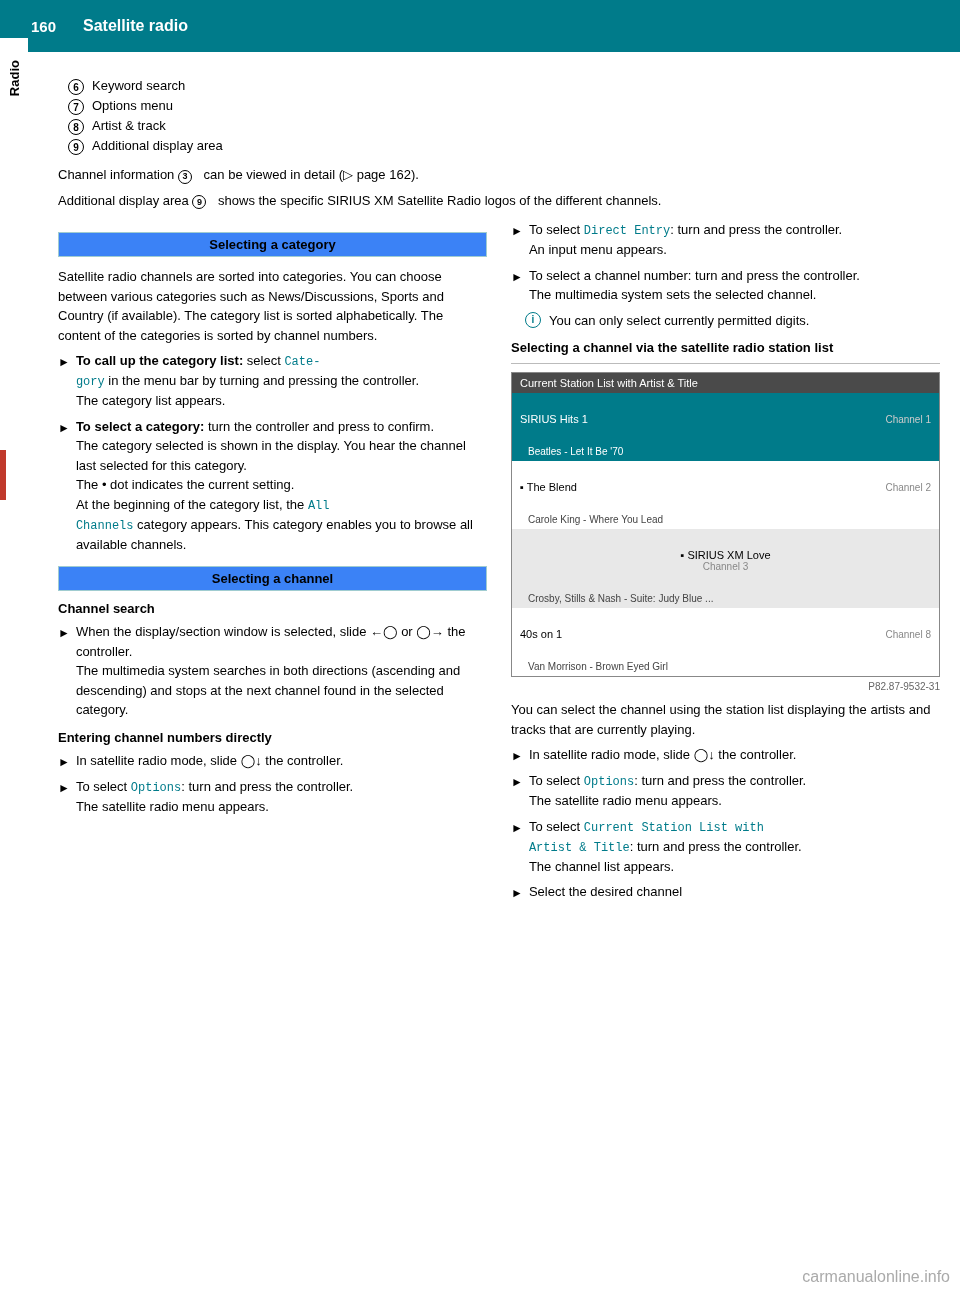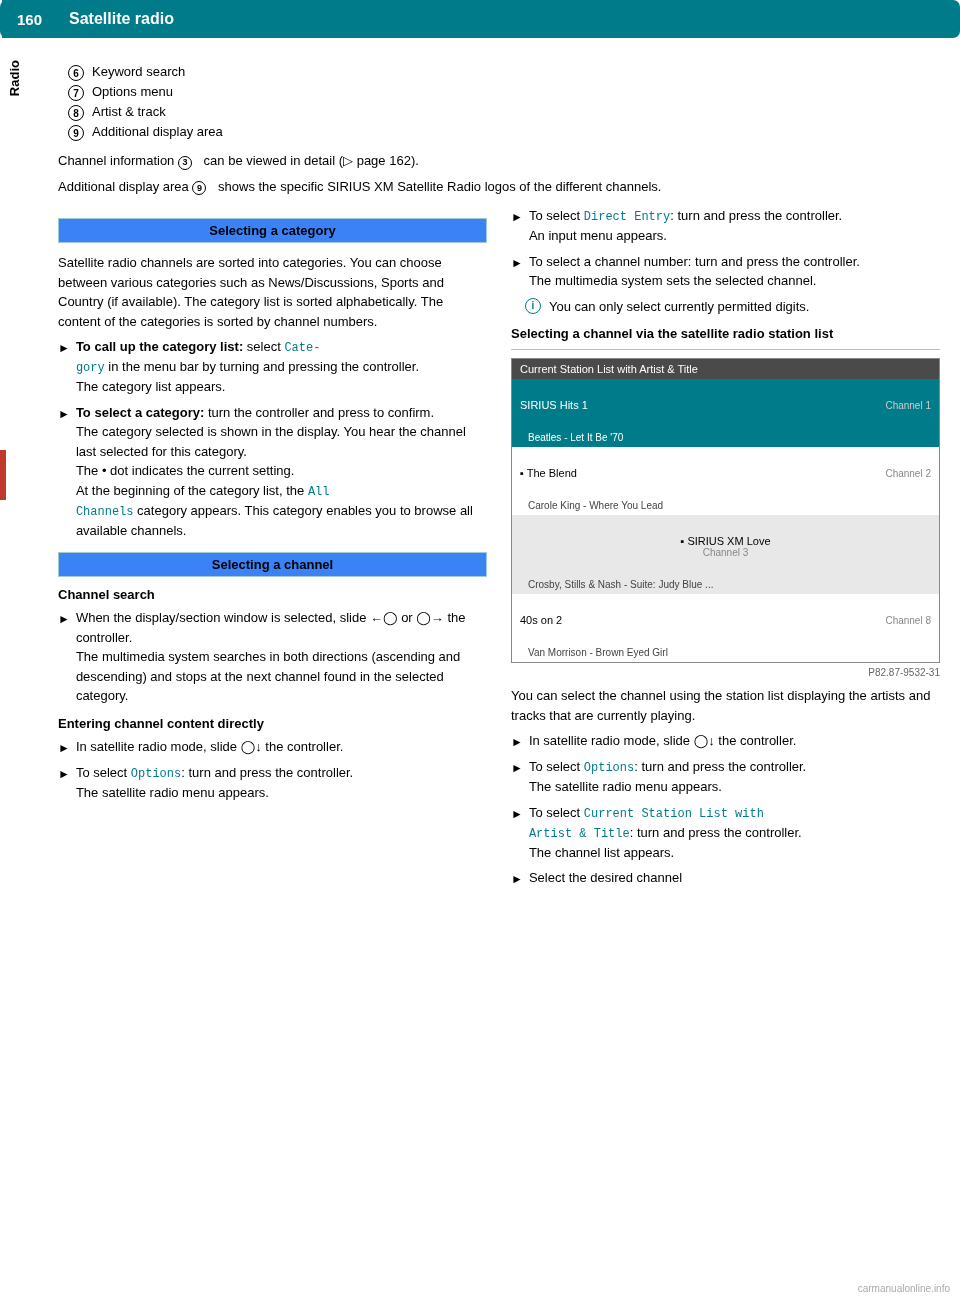--- a/index.html
+++ b/index.html
@@ -10,23 +10,22 @@
       width: 960px;
       min-height: 1302px;
       position: relative;
     }
 
     
     .header-bar {
       background: #007b8a;
       display: flex;
       align-items: center;
-      height: 38px;
-      padding: 0 0 0 2px;
-      border-radius: 7px;
+      height: 52px;
+      padding: 0 0 0 16px;
     }
     .page-number-box {
       background: #007b8a;
       color: #fff;
       font-weight: bold;
       font-size: 15px;
       width: 55px;
       height: 38px;
       display: flex;
       align-items: center;
@@ -255,23 +254,23 @@
       font-size: 13px;
       margin-top: 10px;
       margin-bottom: 6px;
     }
 
     
     b { font-weight: bold; }
 
     .watermark {
       position: absolute;
-      bottom: 8px;
+      bottom: 16px;
       right: 10px;
-      font-size: 10px;
+      font-size: 16px;
       color: #aaa;
     }
   </style>
 </head>
 <body>
 
 <div class="header-bar">
   <div class="page-number-box">160</div>
   <span class="header-title">Satellite radio</span>
 </div>
@@ -340,21 +339,21 @@
       <div class="subsection-title">Channel search</div>
 
       <div class="bullet-item">
         <span class="bullet-arrow">►</span>
         <span class="bullet-text">
           When the display/section window is selected, slide ←◯ or ◯→ the controller.<br>
           The multimedia system searches in both directions (ascending and descending) and stops at the next channel found in the selected category.
         </span>
       </div>
 
-      <div class="subsection-title">Entering channel content directly</div>
+      <div class="subsection-title">Entering channel numbers directly</div>
 
       <div class="bullet-item">
         <span class="bullet-arrow">►</span>
         <span class="bullet-text">
           In satellite radio mode, slide ◯↓ the controller.
         </span>
       </div>
 
       <div class="bullet-item">
         <span class="bullet-arrow">►</span>
@@ -407,21 +406,21 @@
         </div>
         <div class="station-track" style="background:#fff;">Carole King - Where You Lead</div>
 
         <div class="station-row alt">
           <span>▪ SIRIUS XM Love</span>
           <span class="station-channel">Channel 3</span>
         </div>
         <div class="station-track" style="background:#e8e8e8;">Crosby, Stills &amp; Nash - Suite: Judy Blue ...</div>
 
         <div class="station-row" style="background:#fff;">
-          <span>40s on 2</span>
+          <span>40s on 1</span>
           <span class="station-channel">Channel 8</span>
         </div>
         <div class="station-track" style="background:#fff;">Van Morrison - Brown Eyed Girl</div>
       </div>
       <div class="figure-caption">P82.87-9532-31</div>
 
       <p class="info-text" style="margin-top:8px;">You can select the channel using the station list displaying the artists and tracks that are currently playing.</p>
 
       <div class="bullet-item">
         <span class="bullet-arrow">►</span>

